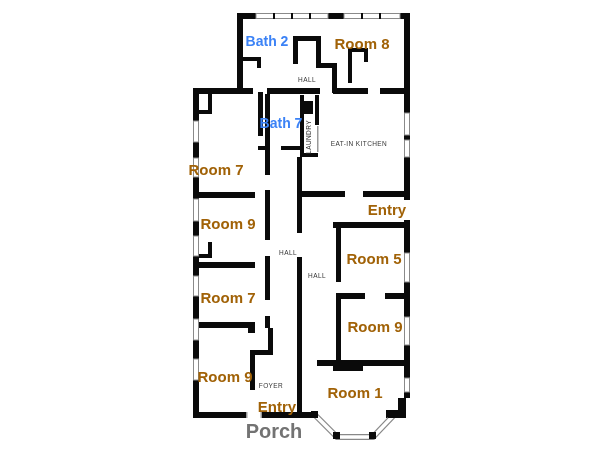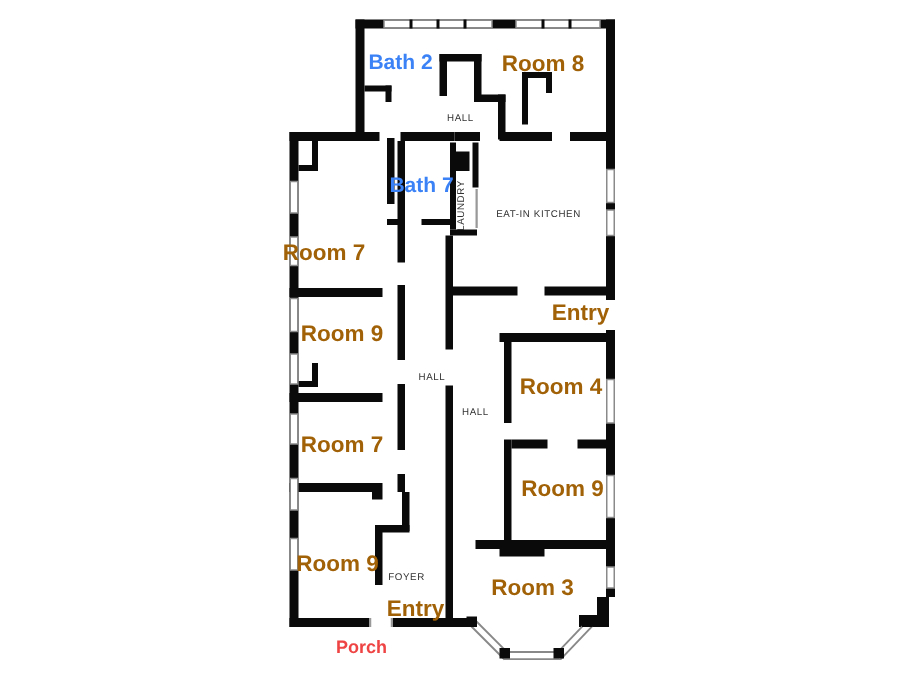--- a/index.html
+++ b/index.html
@@ -3,21 +3,21 @@
 <meta charset="utf-8">
 <style>
   html,body{margin:0;padding:0;background:#ffffff;}
   .stage{position:relative;width:600px;height:450px;background:#ffffff;overflow:hidden;
          font-family:"Liberation Sans",sans-serif;}
   .plan-svg{position:absolute;left:0;top:0;}
   .lbl{position:absolute;white-space:nowrap;transform:translate(-50%,-50%);
        font-family:"Liberation Sans",sans-serif;font-weight:bold;z-index:5;}
   .red{color:#a16207;font-size:15px;}
   .blk{color:#3b82f6;font-size:14px;text-align:center;}
-  .porch{font-size:12px;color:#ef4444;}
+  .porch{font-size:20px;color:#737373;margin-left:33px;}
   .small{font-weight:normal;color:#333333;font-size:6.5px;letter-spacing:.4px;}
   .vert{transform:translate(-50%,-50%) rotate(-90deg);}
 </style>
 </head>
 <body>
 
 <div class="stage">
 
   <svg class="plan-svg" width="600" height="450" viewBox="0 0 600 450">
 
@@ -139,23 +139,23 @@
       <rect x="260.5" y="412" width="1.5" height="6"></rect>
       <rect x="317" y="126" width="1.5" height="26"></rect>
     </g>
   </svg>
 
   <div class="lbl red" style="left:362px;top:43px">Room 8</div>
   <div class="lbl red" style="left:216px;top:169px">Room 7</div>
   <div class="lbl red" style="left:228px;top:223px">Room 9</div>
   <div class="lbl red" style="left:228px;top:297px">Room 7</div>
   <div class="lbl red" style="left:225px;top:376px">Room 9</div>
-  <div class="lbl red" style="left:374px;top:258px">Room 4</div>
+  <div class="lbl red" style="left:374px;top:258px">Room 5</div>
   <div class="lbl red" style="left:375px;top:326px">Room 9</div>
-  <div class="lbl red" style="left:355px;top:392px">Room 3</div>
+  <div class="lbl red" style="left:355px;top:392px">Room 1</div>
   <div class="lbl red" style="left:387px;top:209px">Entry</div>
   <div class="lbl red" style="left:277px;top:406px">Entry</div>
 
   <div class="lbl blk" style="left:267px;top:41px">Bath 2</div>
   <div class="lbl blk" style="left:281px;top:123px">Bath 7</div>
   <div class="lbl porch" style="left:241px;top:431px">Porch</div>
 
   <div class="lbl small" style="left:307px;top:79px">HALL</div>
   <div class="lbl small" style="left:288px;top:252px">HALL</div>
   <div class="lbl small" style="left:317px;top:275px">HALL</div>

